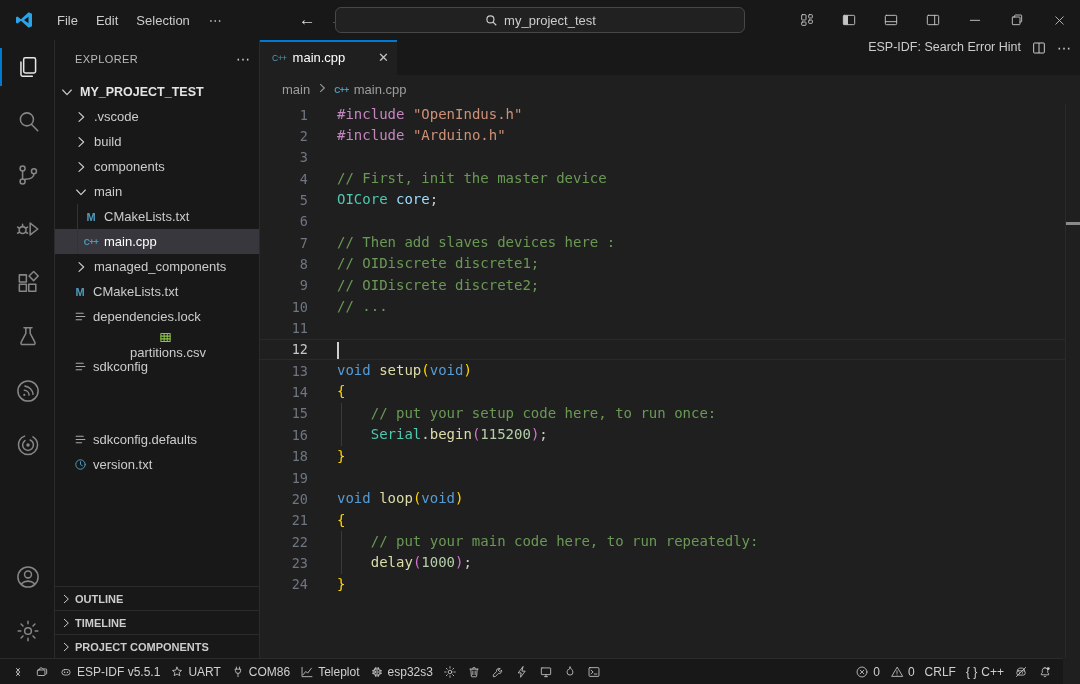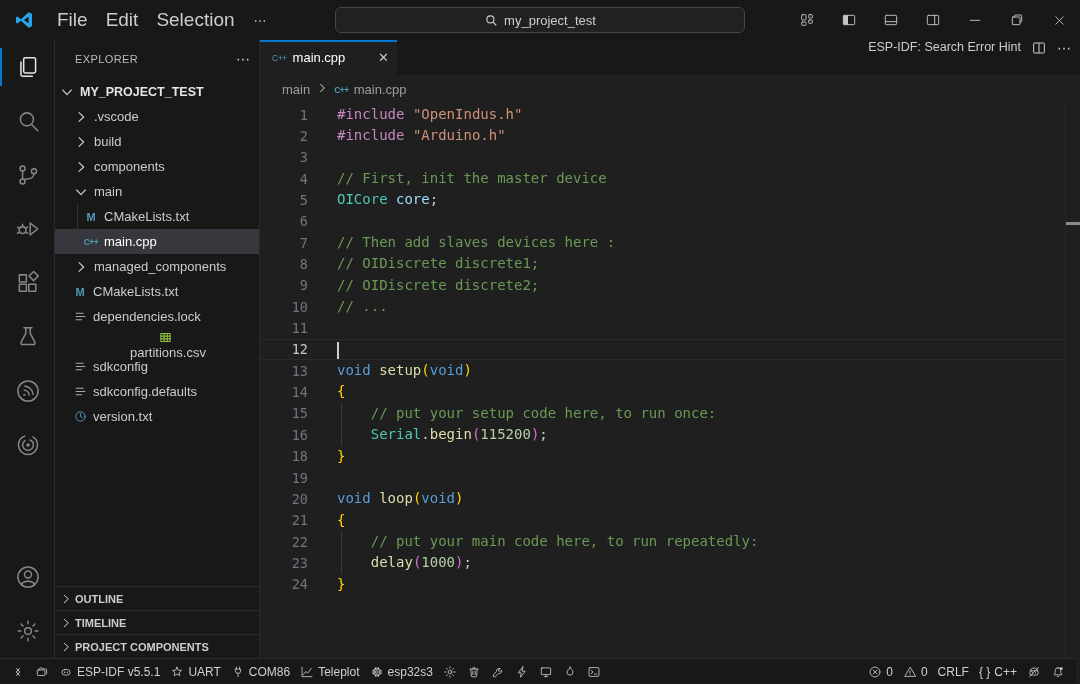--- a/index.html
+++ b/index.html
@@ -4,21 +4,21 @@
 <style>
   * { margin:0; padding:0; box-sizing:border-box; user-select:none; }
   html,body { width:1080px; height:684px; overflow:hidden; background:#1f1f1f;
               font-family:"Liberation Sans", sans-serif; color:#cccccc; }
   #window { position:relative; width:1080px; height:684px; background:#1f1f1f; }
 
   
   #titlebar { position:absolute; top:0; left:0; right:0; height:40px; background:#181818;
               display:flex; align-items:center; }
   .logo { width:20px; height:20px; margin:0 14px 0 14px; }
-  .menu-item { padding:4px 9px; font-size:19px; color:#cccccc; border-radius:5px; }
+  .menu-item { padding:4px 9px; font-size:13px; color:#cccccc; border-radius:5px; }
   .menu-ellipsis { padding:4px 10px; font-size:13px; color:#cccccc; letter-spacing:1px; }
   .nav-arrows { display:flex; gap:14px; margin-left:66px; font-size:17px; }
   .nav-back { color:#d6d6d6; }
   .nav-fwd { color:#616161; }
   #cmd-center { position:absolute; left:50%; top:7px; transform:translateX(-50%);
                 width:410px; height:26px; background:#212121; border:1px solid #474747;
                 border-radius:6px; display:flex; align-items:center; justify-content:center;
                 gap:6px; font-size:13px; color:#cccccc; }
   #cmd-center svg { width:14px; height:14px; }
   #tb-right { position:absolute; right:0; top:0; height:40px; display:flex; align-items:center; }
@@ -90,21 +90,21 @@
   .code-line.cur .gutter { color:#c6c6c6; }
   .caret { position:absolute; left:0; top:2px; width:1.5px; height:17px; background:#cfcfcf; }
   .ind-guide { position:absolute; left:4px; top:0; bottom:0; width:1px; background:#3a3a3a; }
   .kw{color:#569CD6}.fn{color:#DCDCAA}.ty{color:#4EC9B0}.vr{color:#9CDCFE}.st{color:#CE9178}
   .cm{color:#6A9955}.pp{color:#C586C0}.nu{color:#B5CEA8}.b1{color:#FFD700}.b2{color:#DA70D6}.pl{color:#cccccc}
 
   #scrollbar { position:absolute; top:64px; right:0; width:15px; bottom:0; border-left:1px solid #2a2a2a; }
   #sb-cursor-mark { position:absolute; top:118px; left:0; right:0; height:3px; background:#8a8a8a; }
 
   
-  #statusbar { position:absolute; left:0; right:4px; bottom:0; height:26px; background:#181818;
+  #statusbar { position:absolute; left:0; right:17px; bottom:0; height:26px; background:#181818;
                border-top:1px solid #2b2b2b; display:flex; align-items:center; font-size:12px;
                color:#cfcfcf; padding:0 6px; }
   .sb-item { display:flex; align-items:center; gap:4px; padding:0 5px; height:22px; }
   .sb-item svg { width:14px; height:14px; }
   #sb-right { margin-left:auto; display:flex; align-items:center; }
   .braces-glyph { font-size:12px; }
 </style>
 </head>
 <body>
 
@@ -343,21 +343,21 @@
           <span class="lbl">partitions.csv</span>
         </div>
         <div class="tree-row" style="padding-left: 17px;">
           <span class="ficon icon-list">
             <svg viewBox="0 0 24 24" fill="none" stroke="currentColor" stroke-width="2.2" stroke-linecap="round" stroke-linejoin="round">
               <path d="M4 6h13M4 12h16M4 18h10"></path>
             </svg>
           </span>
           <span class="lbl">sdkconfig</span>
         </div>
-        <div class="tree-row" style="padding-left: 17px;">
+        <div class="tree-row" style="padding-left: 17px; margin-top: 48px;">
           <span class="ficon icon-list">
             <svg viewBox="0 0 24 24" fill="none" stroke="currentColor" stroke-width="2.2" stroke-linecap="round" stroke-linejoin="round">
               <path d="M4 6h13M4 12h16M4 18h10"></path>
             </svg>
           </span>
           <span class="lbl">sdkconfig.defaults</span>
         </div>
         <div class="tree-row" style="padding-left: 17px;">
           <span class="ficon icon-clock">
             <svg viewBox="0 0 24 24" fill="none" stroke="currentColor" stroke-width="1.8" stroke-linecap="round" stroke-linejoin="round">

